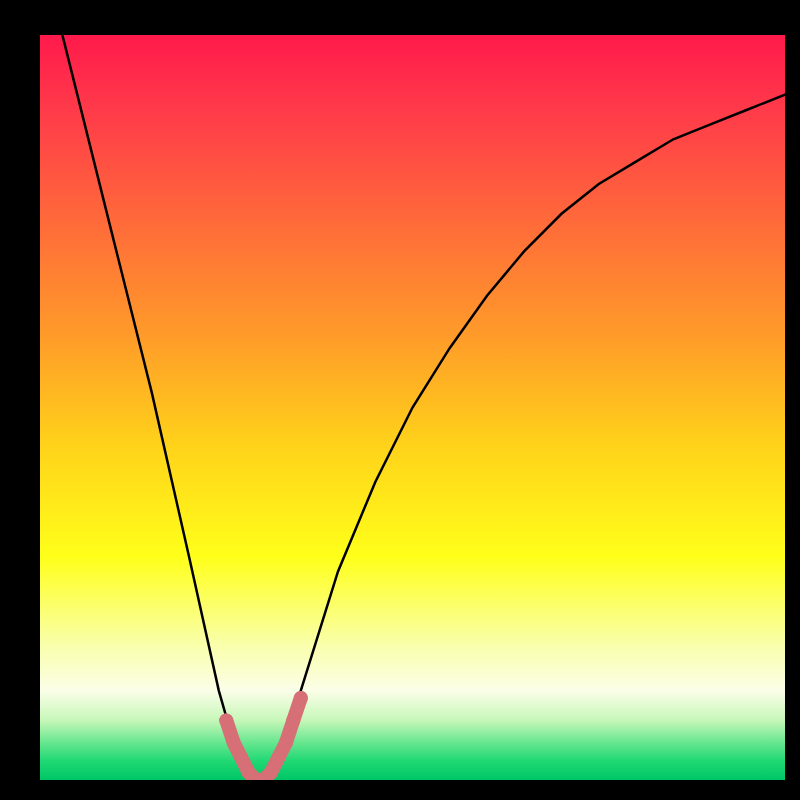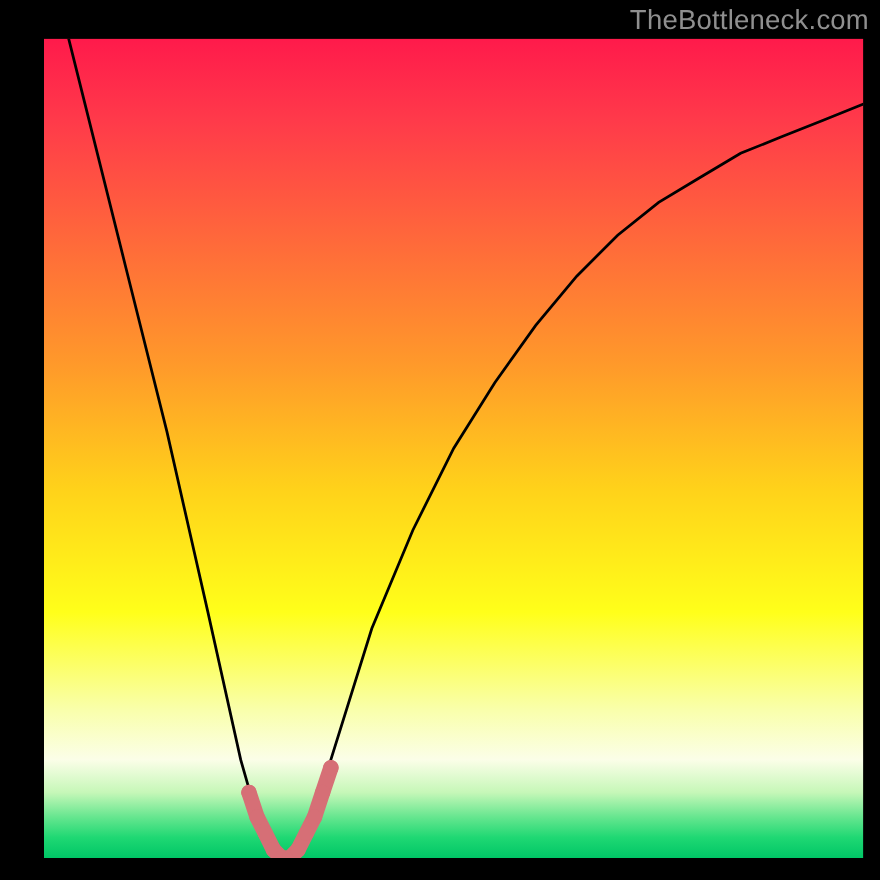--- a/index.html
+++ b/index.html
@@ -34,21 +34,20 @@
     font-size: 25px;
     color: #8f8f8f;
     letter-spacing: 0.2px;
   }
   svg { display: block; }
 </style>
 </head>
 <body>
 
 <div class="frame">
-  <div class="watermark">TheBottleneck.com</div>
   <div class="plot">
     <svg id="chart-svg" width="745" height="745" viewBox="0 0 745 745">
         <defs>
           <linearGradient id="bg-grad" x1="0" y1="0" x2="0" y2="1">
             <stop offset="0%" stop-color="#ff1a4b"></stop>
             <stop offset="10%" stop-color="#ff3a4a"></stop>
             <stop offset="25%" stop-color="#ff6a3a"></stop>
             <stop offset="40%" stop-color="#ff9a2a"></stop>
             <stop offset="55.00000000000001%" stop-color="#ffd21a"></stop>
             <stop offset="70%" stop-color="#ffff1a"></stop>

